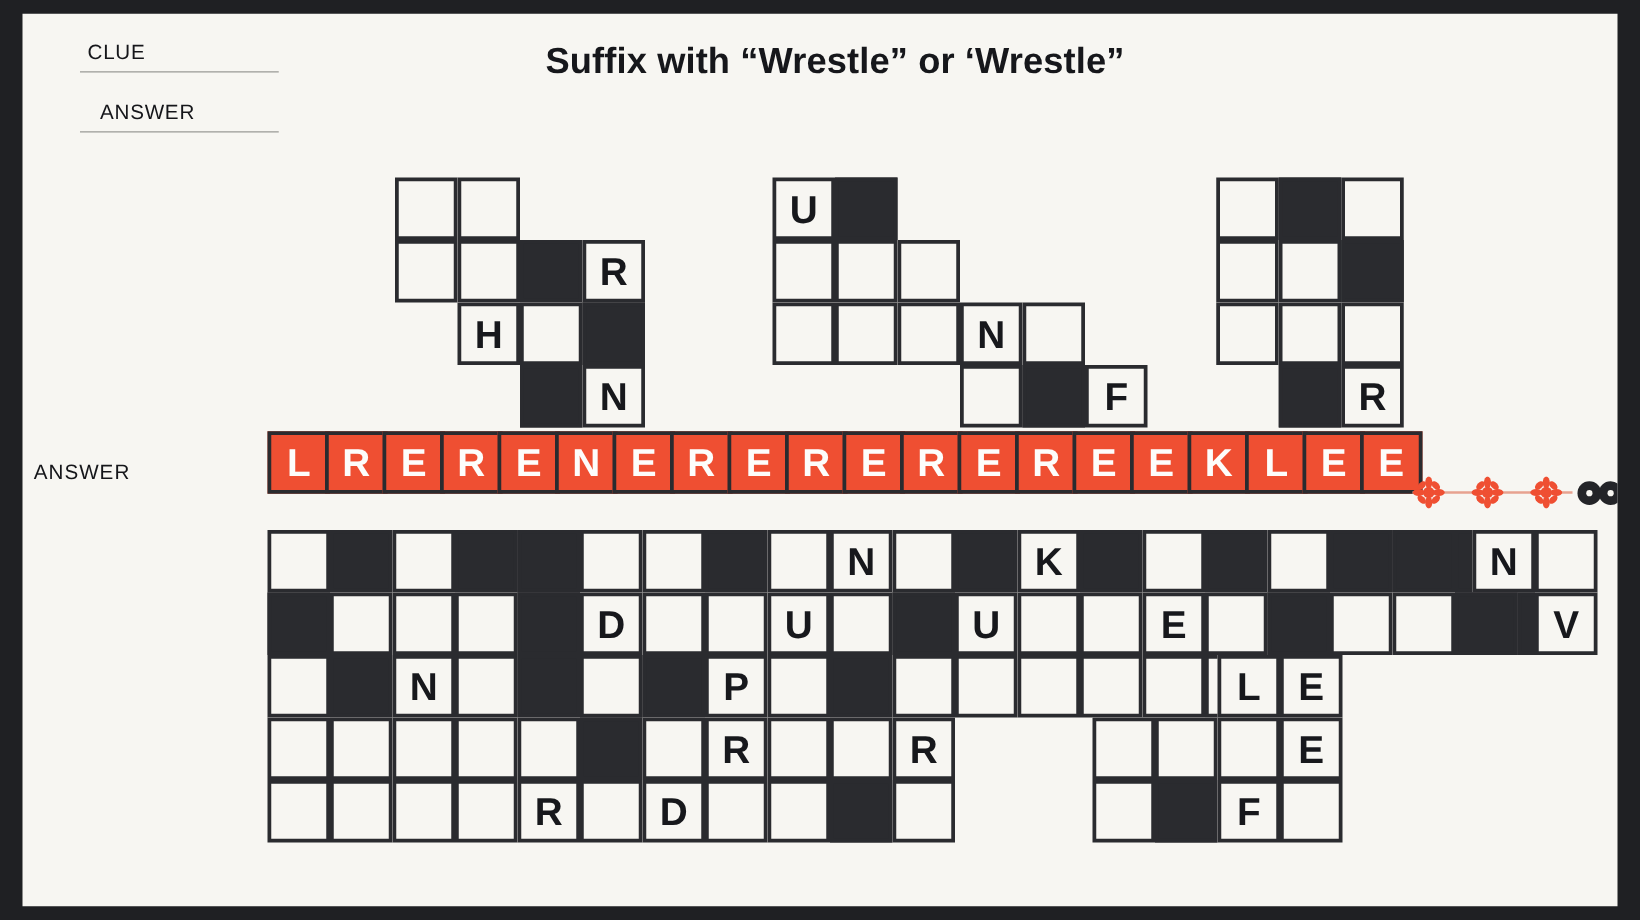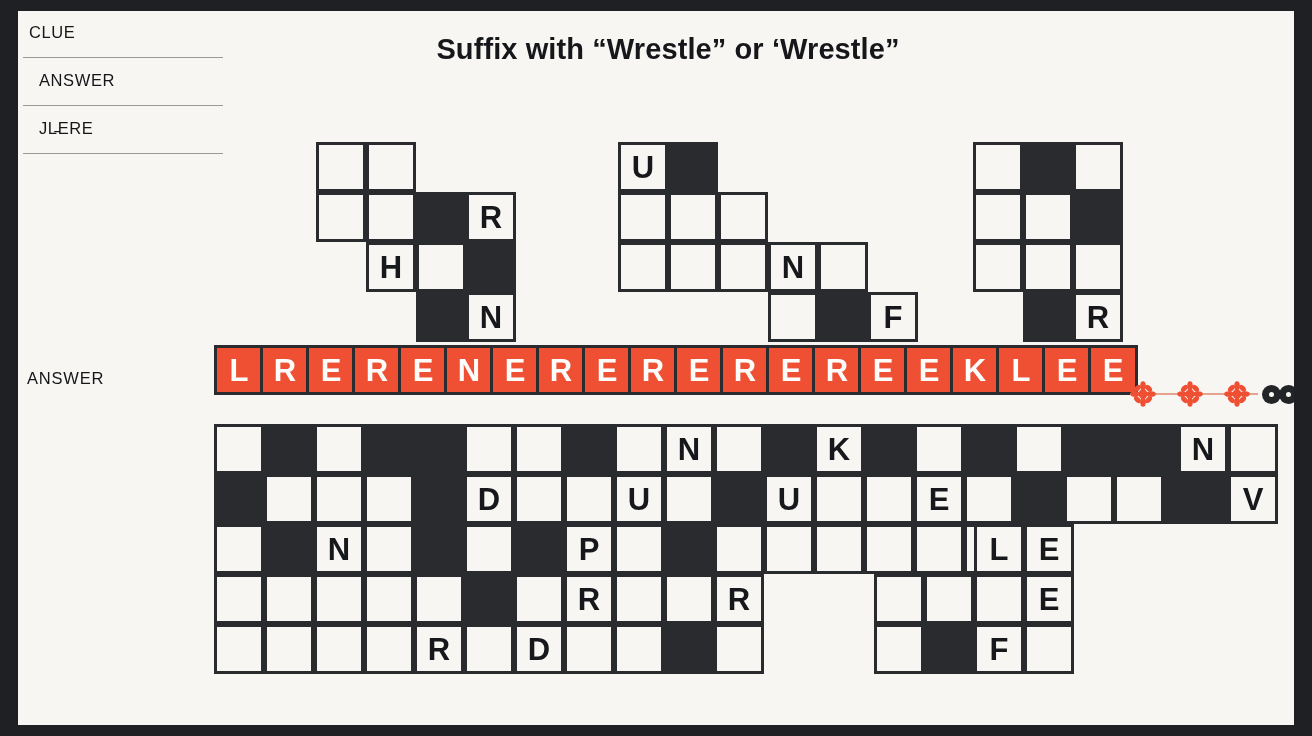--- a/index.html
+++ b/index.html
@@ -32,20 +32,22 @@
     left: 5px;
     top: 10px;
     width: 200px;
   }
   .clue-row {
     border-bottom: 1.5px solid #9a9a96;
     padding: 2px 0 5px 6px;
     margin-bottom: 11px;
     height: 37px;
     display: flex;
+    align-items: flex-end;
+    margin-left: 41px;
   }
   .clue-row .lbl {
     font-size: 16.5px;
     letter-spacing: 0.6px;
     color: #15161a;
     white-space: nowrap;
   }
   .clue-row.indent .lbl { padding-left: 10px; }
 
   .puzzle-title {
@@ -184,23 +186,20 @@
 <body>
 
 <div id="app">
 
   <div class="clue-panel">
     <div class="clue-row">
       <span class="lbl">CLUE</span>
     </div>
     <div class="clue-row indent">
       <span class="lbl">ANSWER</span>
-    </div>
-    <div class="clue-row indent">
-      <span class="lbl">JL̵ERE</span>
     </div>
   </div>
 
   <div class="puzzle-title">Suffix with “Wrestle” or ‘Wrestle”</div>
 
 
   <div class="answer-side-label">ANSWER</div>
 
   <div id="grid-area">
       <div class="cell open" style="left: 298px; top: 131px;"></div>

